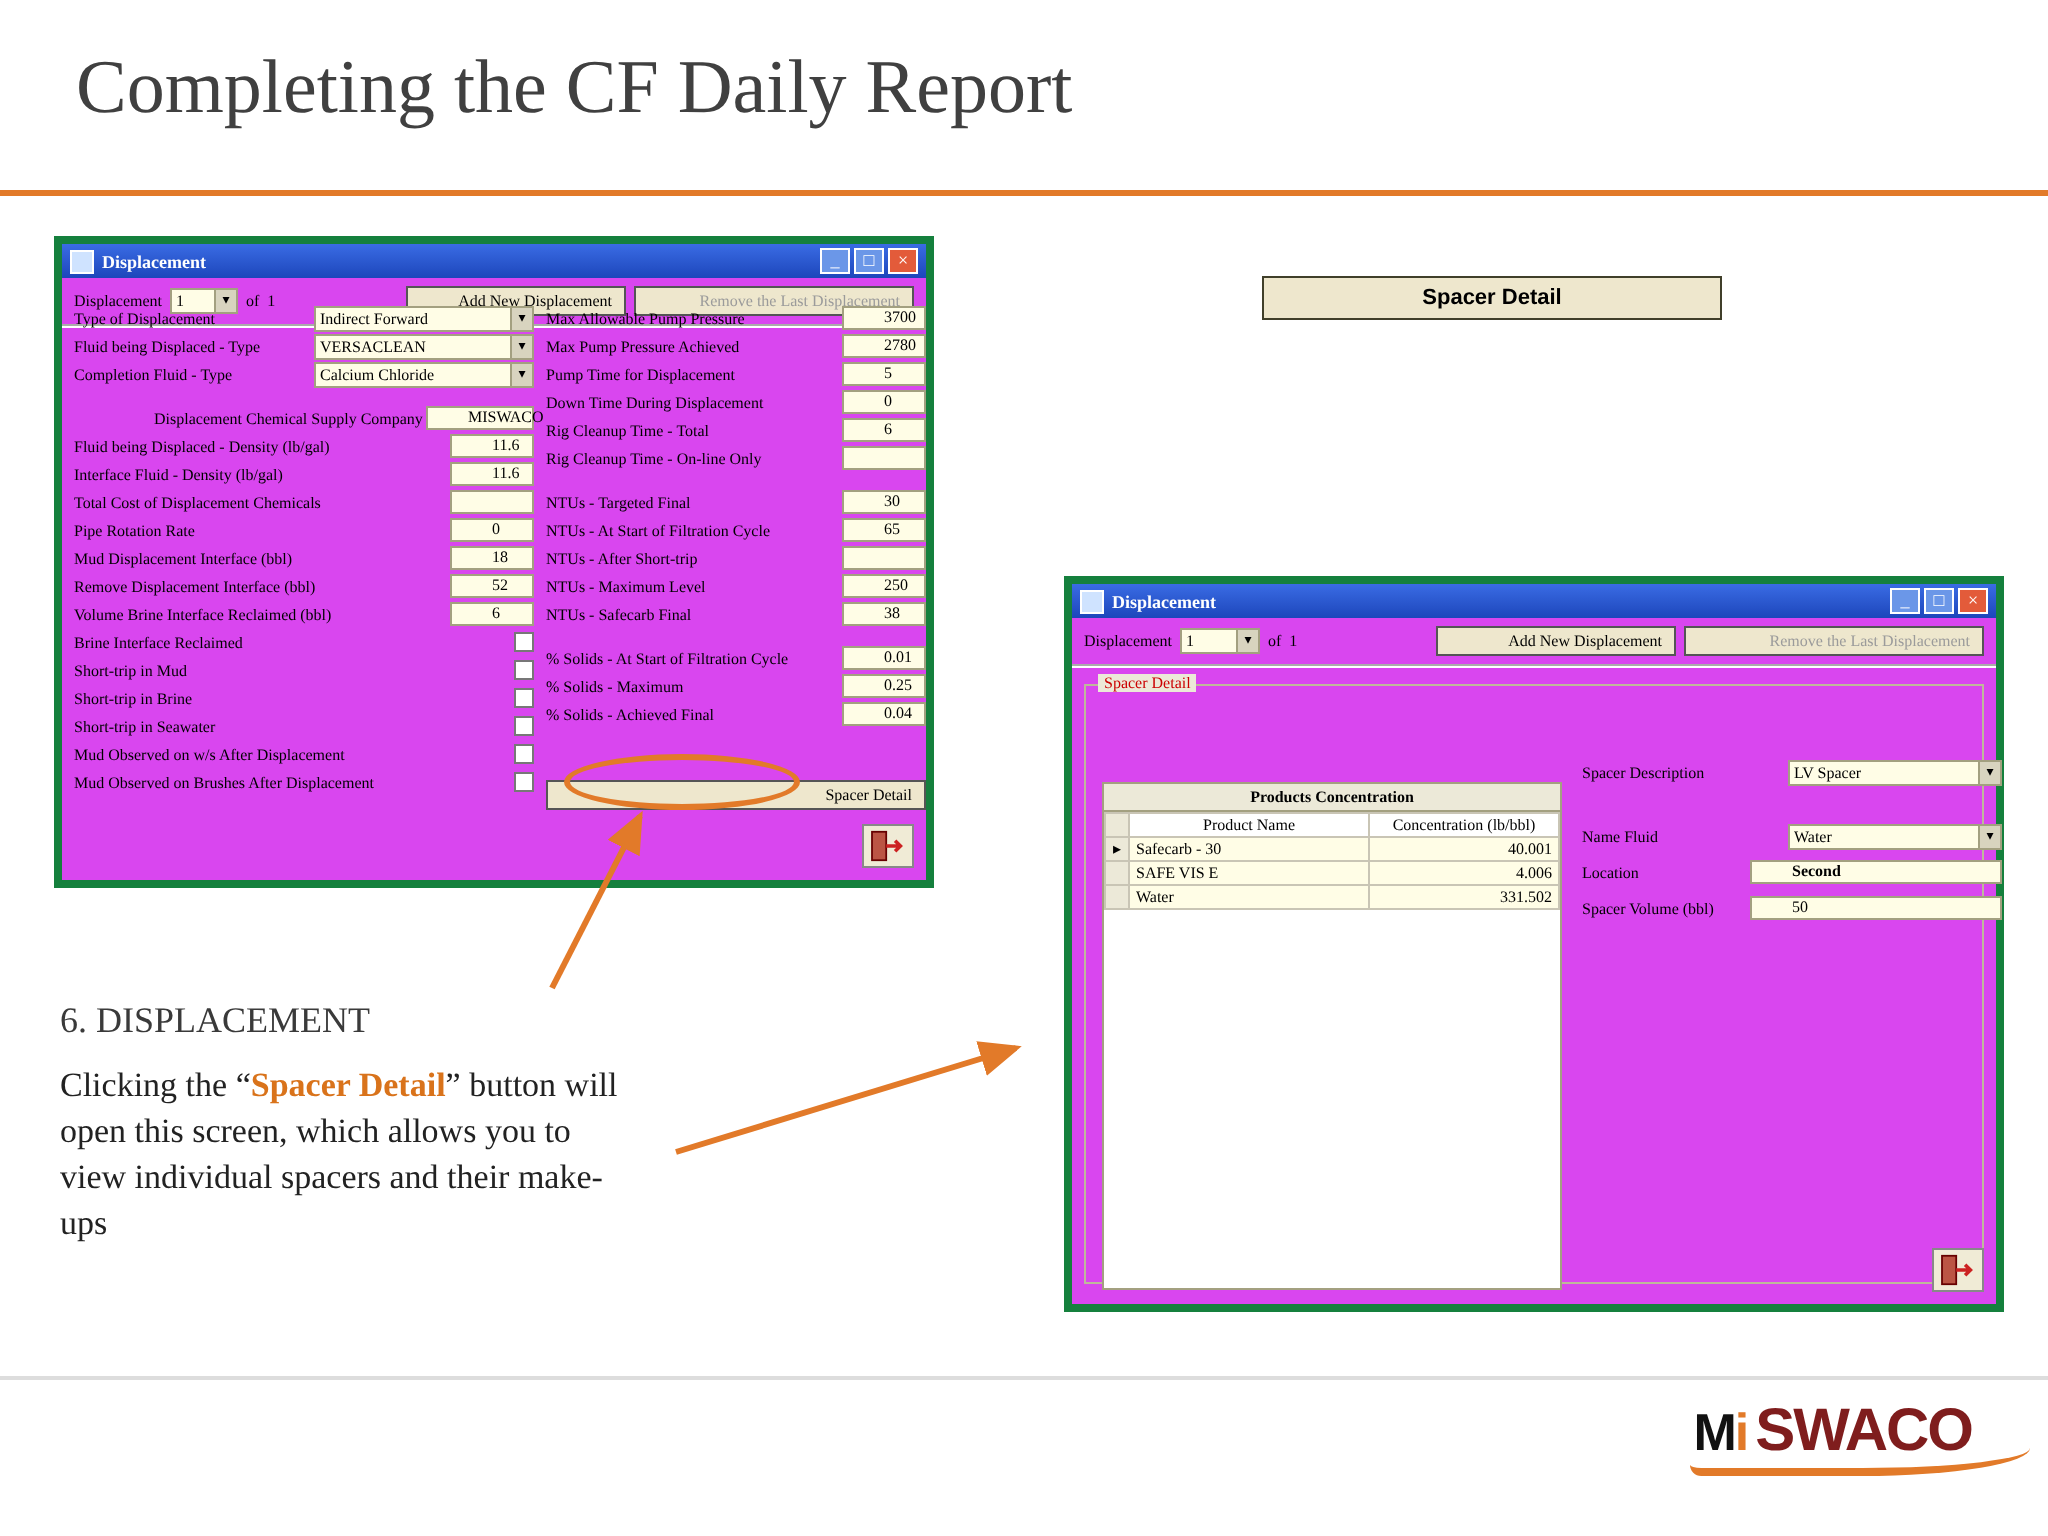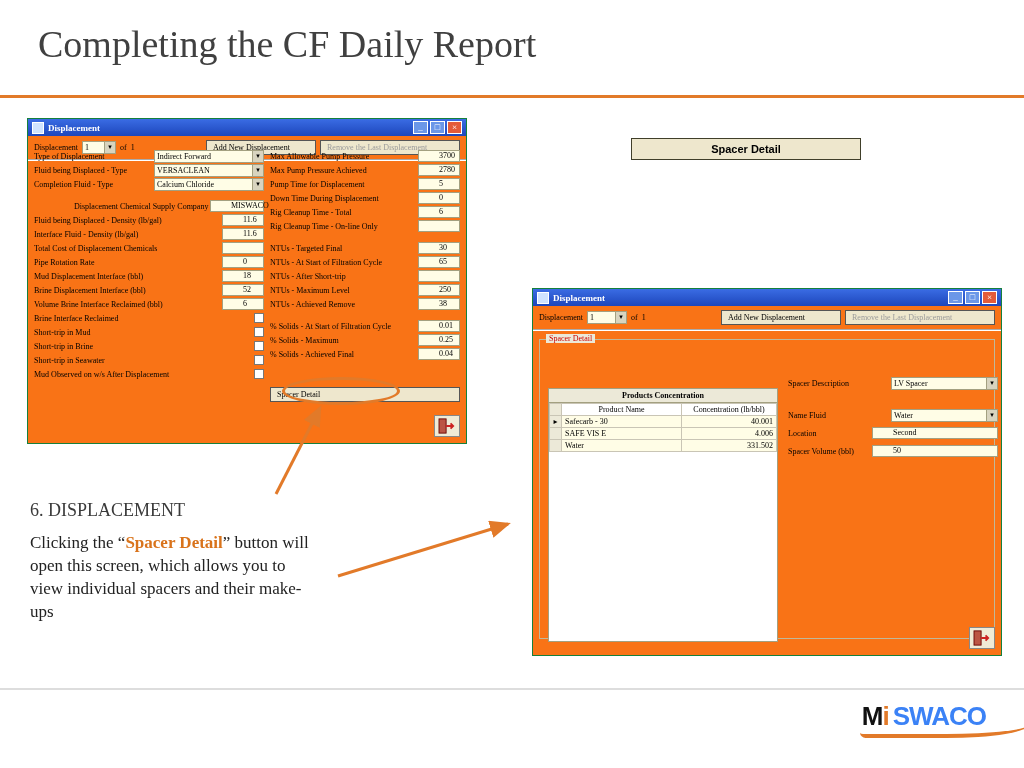--- a/index.html
+++ b/index.html
@@ -8,34 +8,34 @@
 
   
   .title { position:absolute; left:38px; top:22px; font-family:Georgia, "Times New Roman", serif; font-size:38px; color:#404040;text-align:center; }
   .orange-rule { position:absolute; left:0; right:0; top:95px; height:3px; background:#e27a29; }
   .footer-rule { position:absolute; left:0; right:0; top:688px; height:2px; background:#ddd; }
 
   
   .callout-btn { position:absolute; left:631px; top:138px; width:230px; height:22px; background:#eee7cd; border:1px solid #403f2a; font:bold 11px Tahoma, sans-serif; text-align:center; line-height:20px; }
 
   
-  .win { position:absolute; background:#f97316; border:1px solid #15803d; font:8px Tahoma, sans-serif; color:#000; }
+  .win { position:absolute; background:#d946ef; border:4px solid #15803d; font:8px Tahoma, sans-serif; color:#000; }
   .titlebar { height:17px; background:linear-gradient(#3a6ce4, #1d46bb); color:#fff; font:bold 9px Tahoma; display:flex; align-items:center; padding:0 4px; }
   .titlebar .spacer { flex:1; }
   .winicon { width:12px; height:12px; margin-right:4px; background:#cfe3ff; border:1px solid #fff; }
   .winbtn { width:15px; height:13px; margin-left:2px; border:1px solid #fff; background:#6b97e8; font:9px Tahoma; line-height:11px; text-align:center; color:#fff; }
   .winbtn.close { background:#e35b3a; }
 
   
   #w1 { left:27px; top:118px; width:440px; height:326px; }
   .lbl { font:8px Tahoma; color:#000; }
   .fld { background:#fffde6; border:1px solid #a3a080; height:12px; font:8px Tahoma; padding:0 20px; line-height:10px; display:inline-block; }
   .sel { background:#fffde6; border:1px solid #a3a080; height:13px; font:8px Tahoma; display:flex; align-items:center; padding-left:2px; }
   .sel .arr { margin-left:auto; width:11px; height:11px; background:#d8d4bf; border-left:1px solid #a3a080; text-align:center; line-height:10px; font-size:7px; }
-  .btn { background:#eee7cd; border:1px solid #555; font:8px Tahoma; height:15px; padding:0 6px; line-height:13px; text-align:left; }
+  .btn { background:#eee7cd; border:1px solid #555; font:8px Tahoma; height:15px; padding:0 6px; line-height:13px; text-align:right; }
   .btn.disabled { color:#9b9b9b; }
   .chk { width:10px; height:10px; border:1px solid #777; background:#fff; display:inline-block; }
   .topbar { display:flex; align-items:center; gap:4px; padding:4px 6px; border-bottom:2px groove #fff; }
   .leftcol { position:absolute; left:6px; top:30px; width:230px; }
   .rightcol { position:absolute; left:242px; top:30px; width:190px; }
   .mini-row { display:flex; align-items:center; height:14px; }
   .mini-row .lbl { flex:1; }
   .mini-row .fld { width:40px; }
   .wide-row { display:flex; align-items:center; height:14px; }
   .wide-row .lbl { width:120px; }
@@ -71,21 +71,21 @@
   .exp-p { position:absolute; left:30px; top:532px; width:280px; font-family:Georgia, serif; font-size:17px; line-height:1.35; color:#222; }
   .exp-p .hl { color:#d9731b; font-weight:600; }
 
   
   .arrow { position:absolute; pointer-events:none; }
 
   
   .logo { position:absolute; right:38px; top:698px; display:flex; align-items:center; height:36px; font-family:Arial, sans-serif; font-weight:900; }
   .logo .mi { font-size:26px; color:#111; letter-spacing:-1px; }
   .logo .i-dot { color:#e27a29; }
-  .logo .swaco { font-size:26px; color:#3b82f6; margin-left:4px; letter-spacing:-1px; }
+  .logo .swaco { font-size:30px; color:#7f1d1d; margin-left:4px; letter-spacing:-1px; }
   .logo .swoosh { position:absolute; left:-2px; bottom:-4px; width:170px; height:14px; border-bottom:4px solid #e27a29; border-radius:0 0 120px 8px / 0 0 20px 8px; }
 
 </style>
 </head>
 <body>
 
 <div class="slide">
 
   <div class="title">Completing the CF Daily Report</div>
   <div class="orange-rule"></div>
@@ -155,21 +155,21 @@
         </div>
       <div class="mini-row">
           <span class="lbl">Pipe Rotation Rate</span>
           <span class="fld">0</span>
         </div>
       <div class="mini-row">
           <span class="lbl">Mud Displacement Interface (bbl)</span>
           <span class="fld">18</span>
         </div>
       <div class="mini-row">
-          <span class="lbl">Brine Displacement Interface (bbl)</span>
+          <span class="lbl">Remove Displacement Interface (bbl)</span>
           <span class="fld">52</span>
         </div>
       <div class="mini-row">
           <span class="lbl">Volume Brine Interface Reclaimed (bbl)</span>
           <span class="fld">6</span>
         </div>
       <div class="mini-row">
           <span class="lbl">Brine Interface Reclaimed</span>
           <span class="chk"></span>
         </div>
@@ -182,20 +182,24 @@
           <span class="chk"></span>
         </div>
       <div class="mini-row">
           <span class="lbl">Short-trip in Seawater</span>
           <span class="chk"></span>
         </div>
       <div class="mini-row">
           <span class="lbl">Mud Observed on w/s After Displacement</span>
           <span class="chk"></span>
         </div>
+      <div class="mini-row">
+          <span class="lbl">Mud Observed on Brushes After Displacement</span>
+          <span class="chk"></span>
+        </div>
     </div>
 
     <div class="rightcol">
       <div class="mini-row">
           <span class="lbl">Max Allowable Pump Pressure</span>
           <span class="fld">3700</span>
         </div>
       <div class="mini-row">
           <span class="lbl">Max Pump Pressure Achieved</span>
           <span class="fld">2780</span>
@@ -227,21 +231,21 @@
         </div>
       <div class="mini-row">
           <span class="lbl">NTUs - After Short-trip</span>
           <span class="fld"></span>
         </div>
       <div class="mini-row">
           <span class="lbl">NTUs - Maximum Level</span>
           <span class="fld">250</span>
         </div>
       <div class="mini-row">
-          <span class="lbl">NTUs - Achieved Remove</span>
+          <span class="lbl">NTUs - Safecarb Final</span>
           <span class="fld">38</span>
         </div>
       <div style="height:8px;"></div>
       <div class="mini-row">
           <span class="lbl">% Solids - At Start of Filtration Cycle</span>
           <span class="fld">0.01</span>
         </div>
       <div class="mini-row">
           <span class="lbl">% Solids - Maximum</span>
           <span class="fld">0.25</span>
@@ -352,21 +356,21 @@
           <div style="height:14px;"></div>
           <div class="mini-row" style="height:18px;">
               <span class="lbl">Name Fluid</span>
               <span class="sel">
                 <span>Water</span>
                 <span class="arr">▾</span>
               </span>
             </div>
           <div class="mini-row" style="height:18px;">
               <span class="lbl">Location</span>
-              <span class="fld" style="flex:1;width:auto;">Second</span>
+              <span class="fld" style="flex:1;width:auto;font-weight:bold;">Second</span>
             </div>
           <div class="mini-row" style="height:18px;">
               <span class="lbl">Spacer Volume (bbl)</span>
               <span class="fld" style="width:40px;margin-left:auto;">50</span>
             </div>
         </div>
       </div>
     </div>
     <div class="exit-icon">
       <svg viewBox="0 0 20 18">

